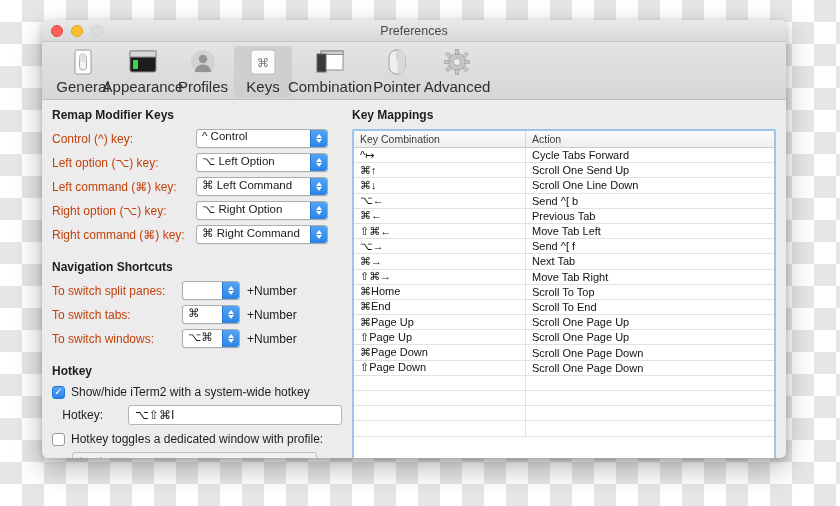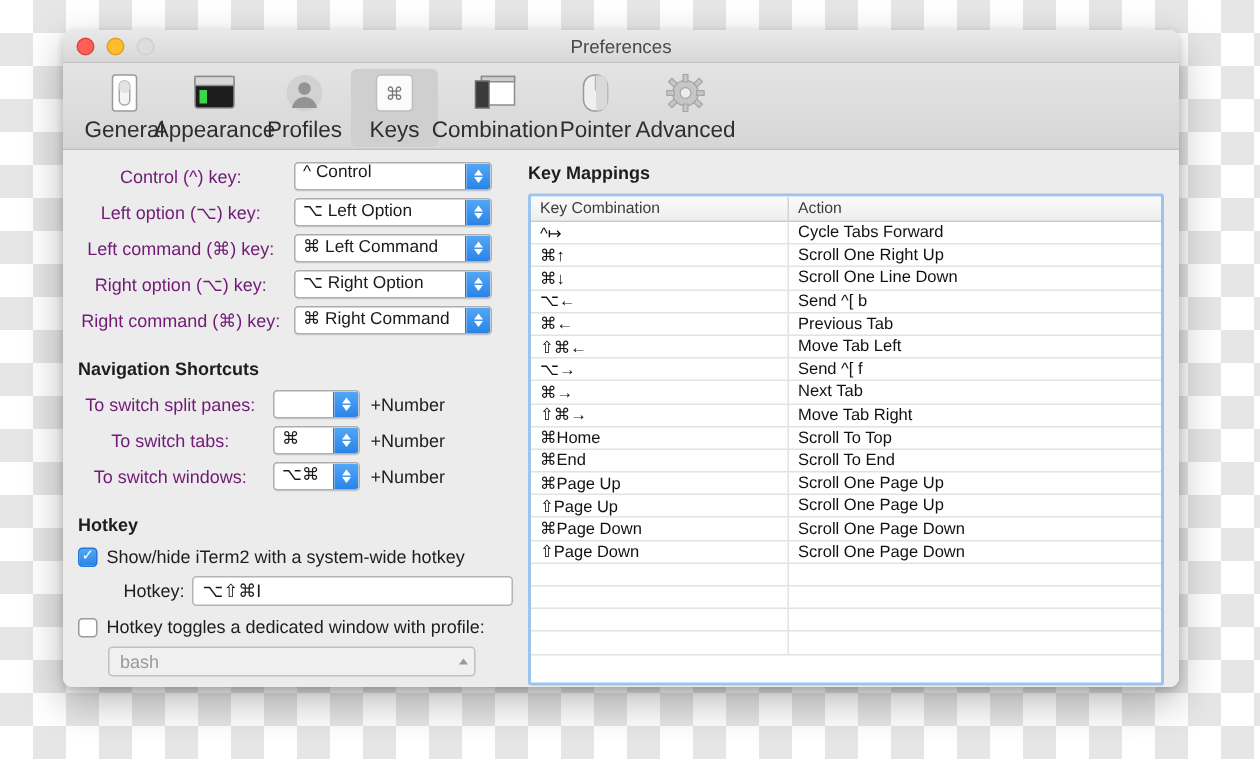--- a/index.html
+++ b/index.html
@@ -80,21 +80,21 @@
   #right { flex: 1; display: flex; flex-direction: column; }
 
   .section-title {
     font-size: 12px; font-weight: bold; color: #1d1d1d;
     margin-bottom: 7px;
   }
 
   
   .frow { display: flex; align-items: center; margin-bottom: 5px; }
   .flabel {
-    font-size: 12px; color: #701a75; text-align: center;
+    font-size: 12px; color: #c2410c; text-align: left;
     padding-right: 7px; white-space: nowrap;
   }
   .flabel.w1 { width: 144px; }
   .flabel.w2 { width: 130px; }
 
   
   .popup {
     position: relative; height: 19px;
     background: #ffffff;
     border: 1px solid #adadad; border-radius: 3px;
@@ -129,21 +129,21 @@
     font-size: 10px; color: #fff; line-height: 1;
   }
   .cbox.checked {
     background: linear-gradient(to bottom, #53a7f5, #2a83e8);
     border-color: #2277d4;
   }
   .cbtext { font-size: 12px; color: #1d1d1d; }
 
   
   .hkrow { display: flex; align-items: center; margin: 2px 0 7px 0; }
-  .hklabel { font-size: 12px; color: #1d1d1d; width: 76px; text-align: right; padding-right: 5px; }
+  .hklabel { font-size: 12px; color: #1d1d1d; width: 76px; text-align: right; padding-right: 25px; }
   .hkfield {
     flex: 1; height: 20px; background: #fff;
     border: 1px solid #b4b4b4; border-radius: 3px;
     font-size: 12px; color: #1a1a1a;
     display: flex; align-items: center; padding: 0 6px;
   }
 
   .profile-popup {
     margin: 0 0 6px 20px; height: 20px; width: 245px;
     background: #f0f0f0; border: 1px solid #c0c0c0; border-radius: 3px;
@@ -276,20 +276,21 @@
         </svg>
       </span>
       <span class="tblabel">Advanced</span>
     </div>
   </div>
 
   <div id="content">
 
     <div id="left">
 
+      <div class="section-title">Remap Modifier Keys</div>
 
       <div class="frow">
         <div class="flabel w1">Control (^) key:</div>
         <div class="popup w-mod">
           <span>^ Control</span>
           <span class="arrows">
               <i class="chev up"></i>
               <i class="chev down"></i>
             </span>
         </div>
@@ -411,21 +412,21 @@
           <div class="th c1">Key Combination</div>
           <div class="th c2">Action</div>
         </div>
         <div id="tbody">
             <div class="trow">
               <div class="td c1">^↦</div>
               <div class="td c2">Cycle Tabs Forward</div>
             </div>
             <div class="trow">
               <div class="td c1">⌘↑</div>
-              <div class="td c2">Scroll One Right Up</div>
+              <div class="td c2">Scroll One Send Up</div>
             </div>
             <div class="trow">
               <div class="td c1">⌘↓</div>
               <div class="td c2">Scroll One Line Down</div>
             </div>
             <div class="trow">
               <div class="td c1">⌥←</div>
               <div class="td c2">Send ^[ b</div>
             </div>
             <div class="trow">

